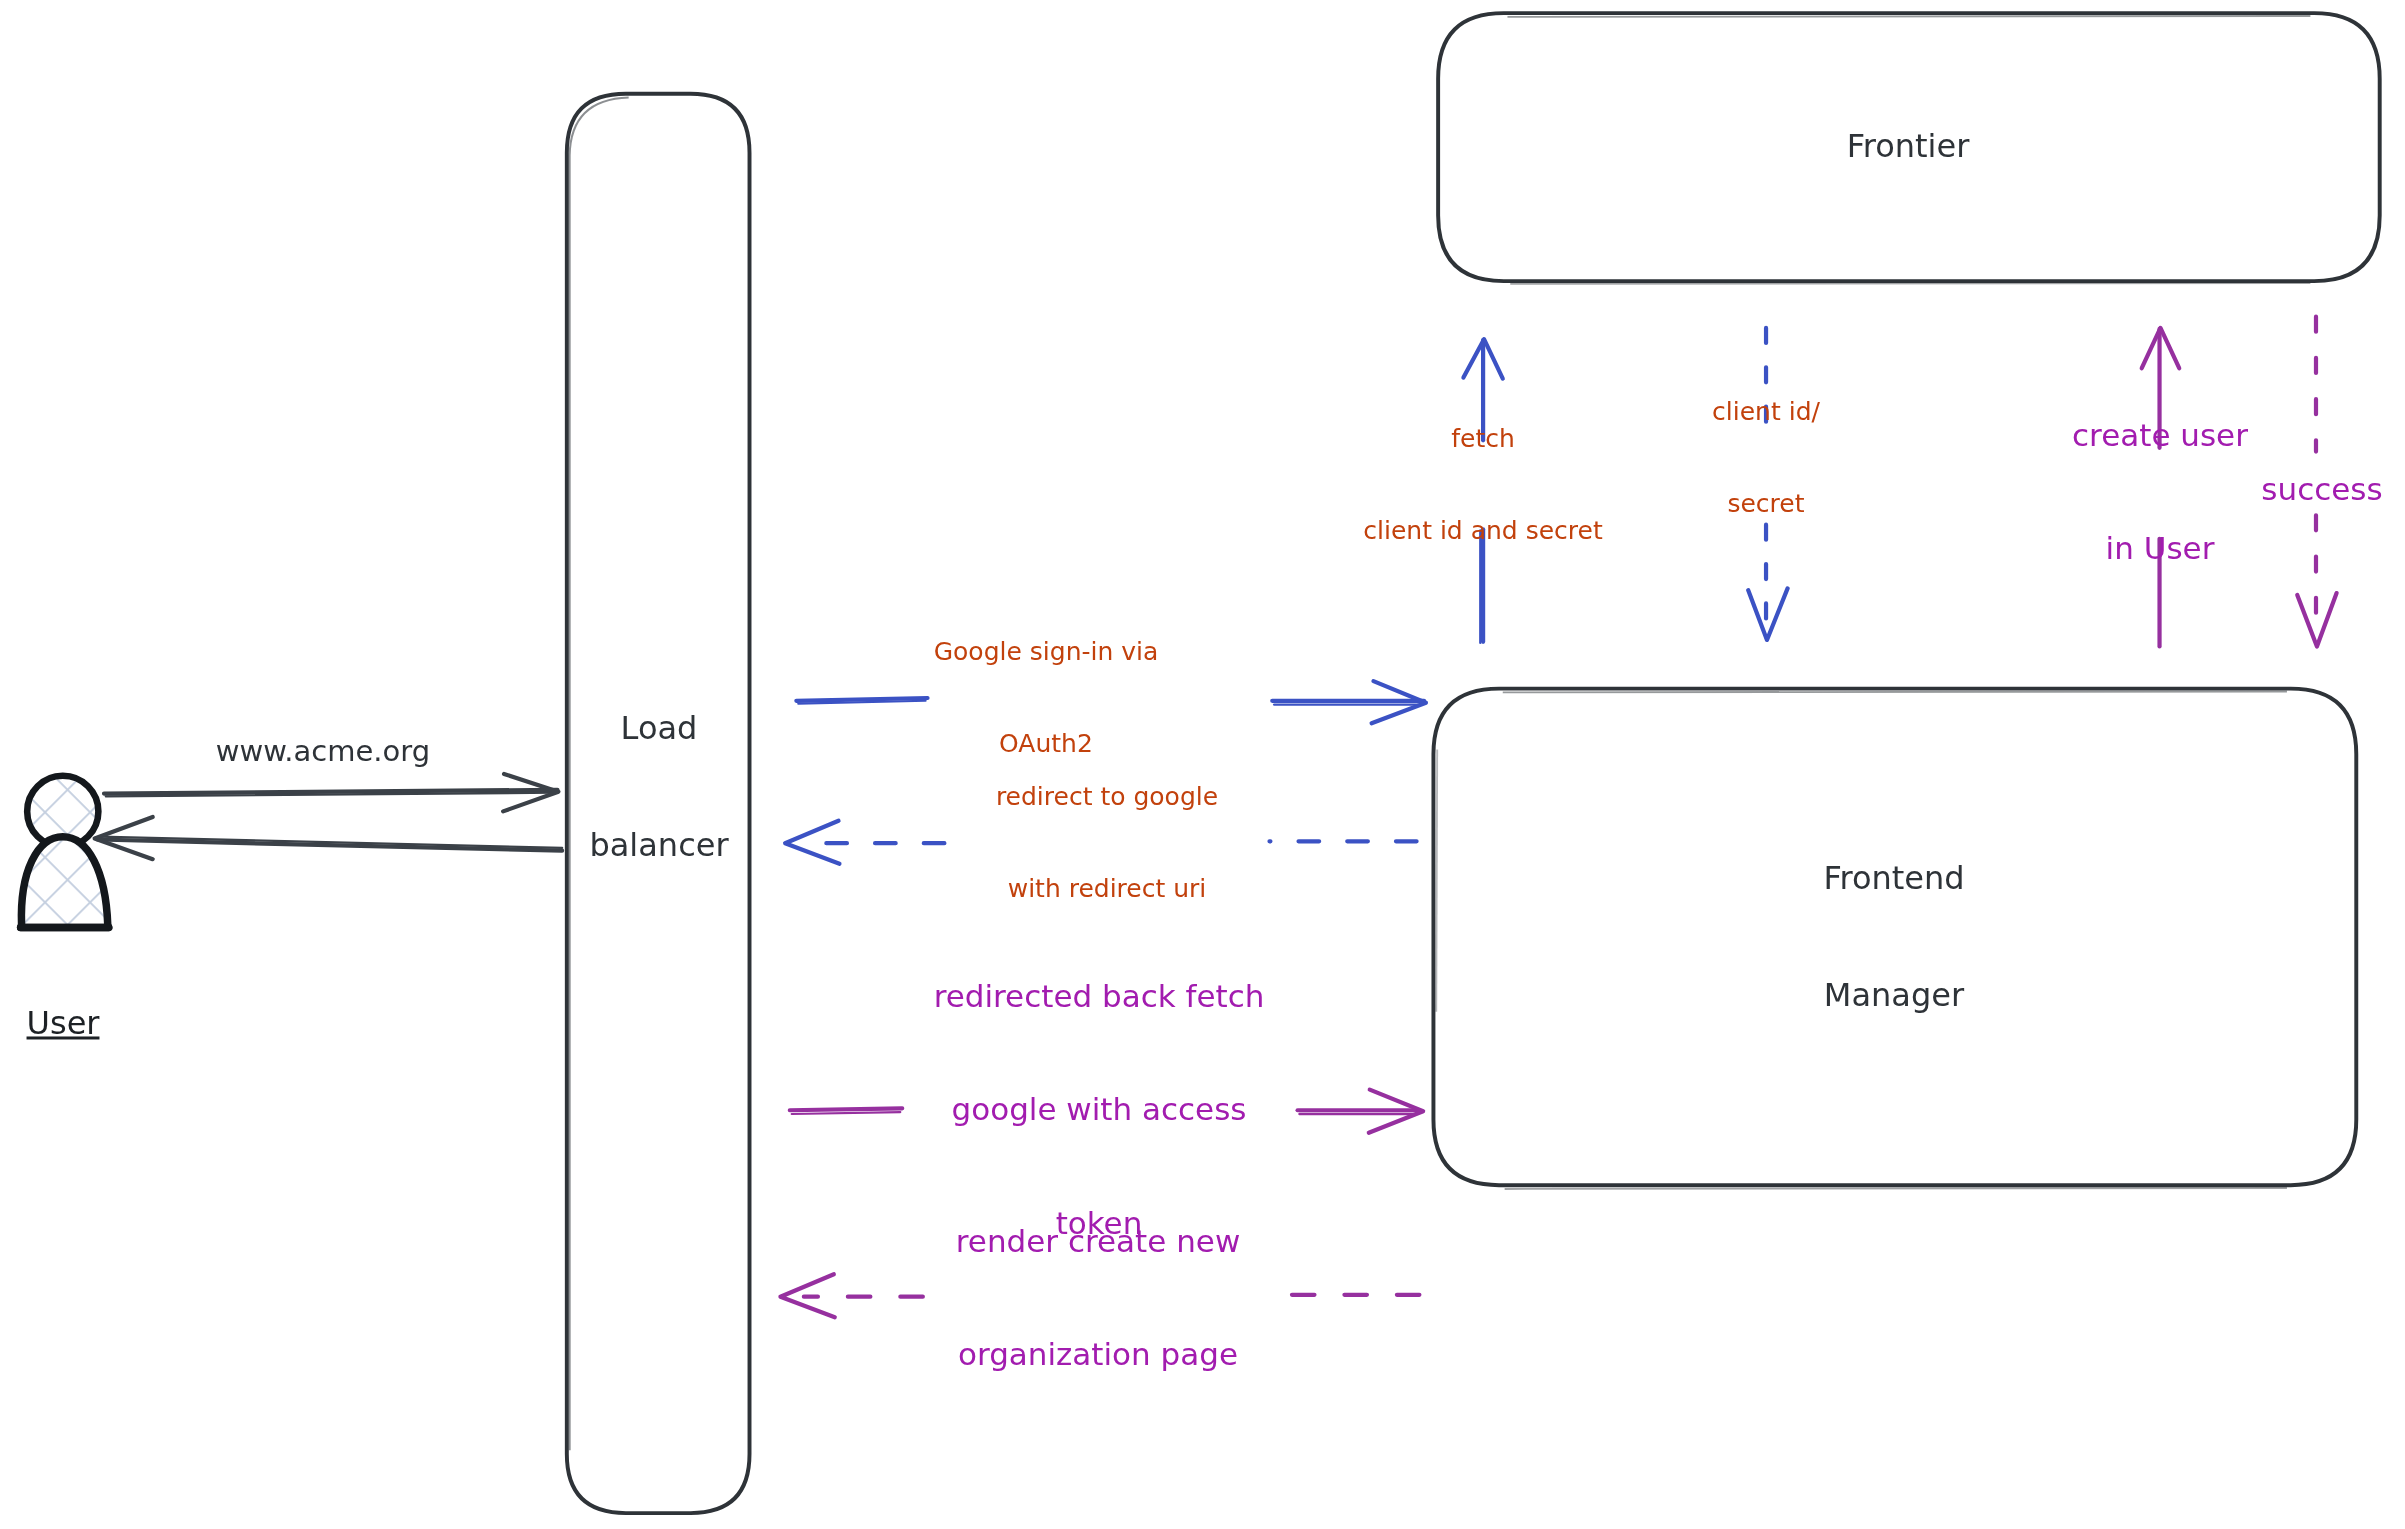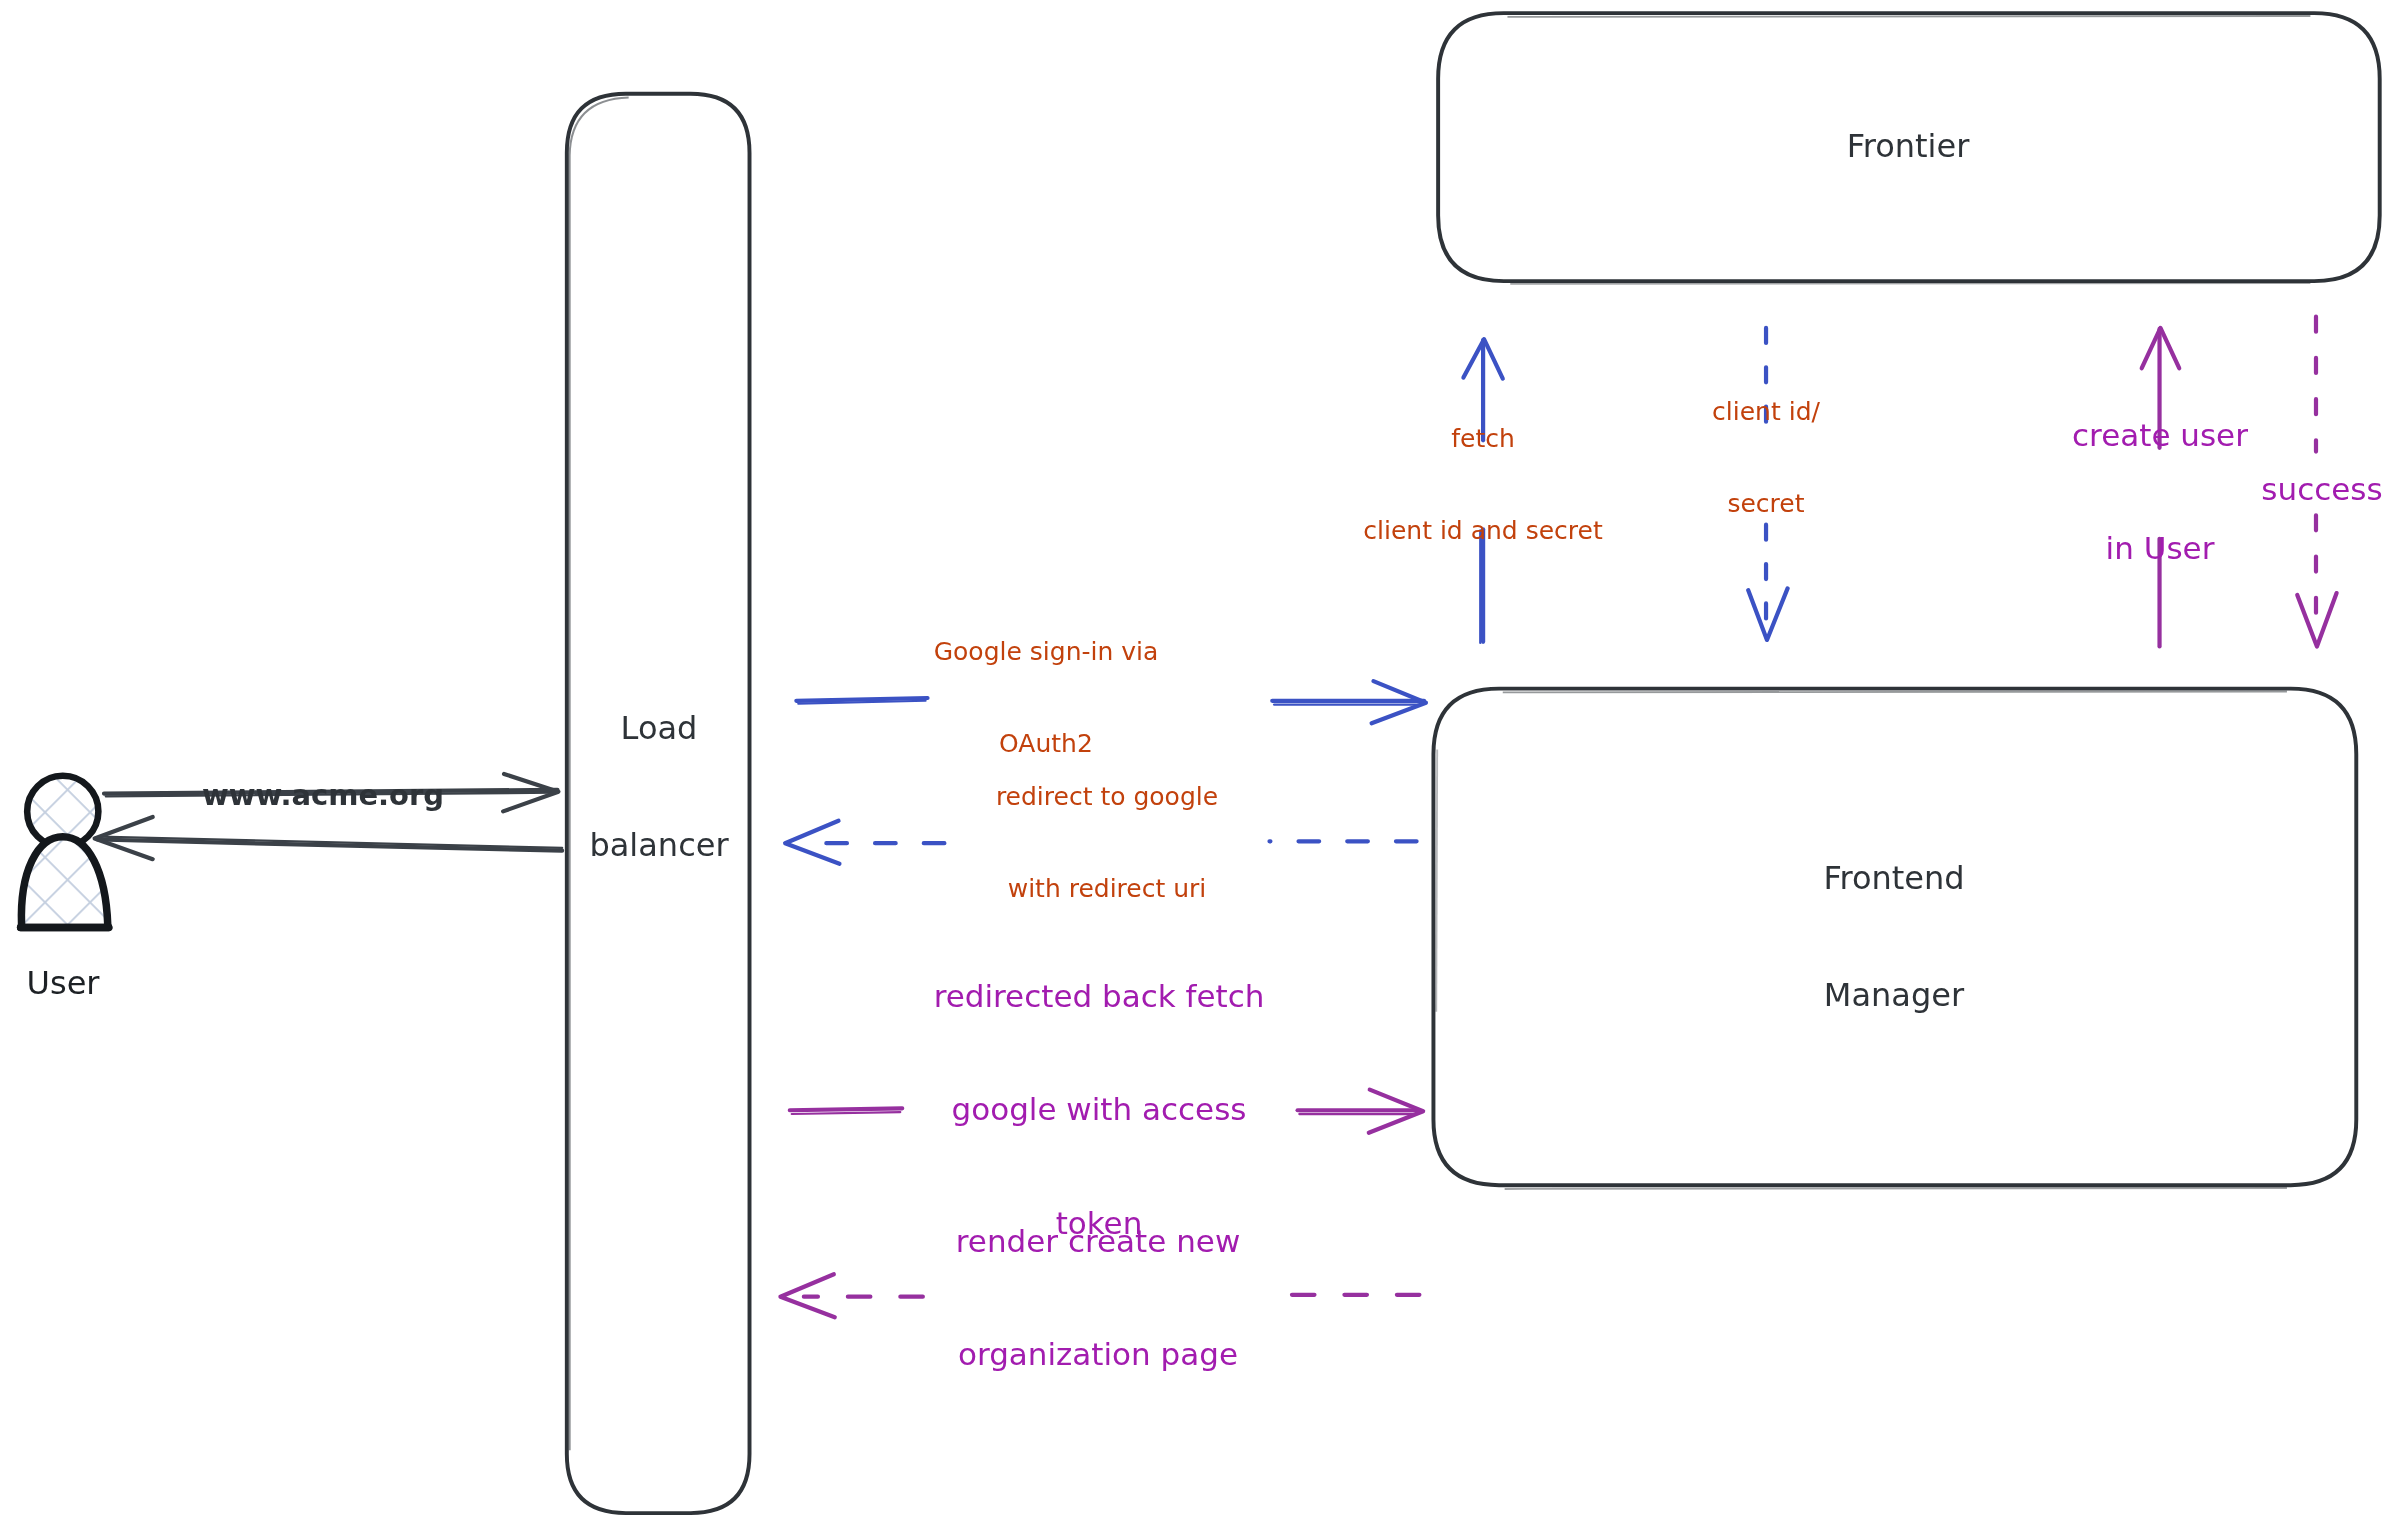--- a/index.html
+++ b/index.html
@@ -153,35 +153,35 @@
       <path d="M 1462 1163 L 1519 1186 L 1461 1209" stroke="#96309f" stroke-width="4.5" fill="none" stroke-linecap="round" stroke-linejoin="round"></path>
     </g>
 
     <g>
       <path d="M 985 1384 L 858 1384" stroke="#96309f" stroke-width="4.5" fill="none" stroke-linecap="round" stroke-dasharray="24 32"></path>
       <path d="M 1515 1382 L 1360 1382" stroke="#96309f" stroke-width="4.5" fill="none" stroke-linecap="round" stroke-dasharray="24 32"></path>
       <path d="M 890 1360 L 833 1384 L 891 1406" stroke="#96309f" stroke-width="4.5" fill="none" stroke-linecap="round" stroke-linejoin="round"></path>
     </g>
   </svg>
 
-  <div class="actor-label centerer" style="left:63px; top:984px;">User</div>
+  <div class="actor-label centerer" style="left:63px; top:1024px;text-decoration:underline;">User</div>
 
   <div class="node-label centerer" style="left:659px; top:787px;">
     <div>Load</div>
     <div>balancer</div>
   </div>
 
   <div class="node-label centerer" style="left:1908px; top:147px;">Frontier</div>
 
   <div class="node-label centerer" style="left:1894px; top:937px;text-align:center;">
     <div>Frontend</div>
     <div>Manager</div>
   </div>
 
-  <div class="edge-label dark centerer" style="left:323px; top:796px;font-weight:bold;">www.acme.org</div>
+  <div class="edge-label dark centerer" style="left:323px; top:752px;">www.acme.org</div>
 
   <div class="edge-label blue centerer" style="left:1038px; top:698px;margin-left:8px;">
     <div>Google sign-in via</div>
     <div>OAuth2</div>
   </div>
 
   <div class="edge-label blue centerer" style="left:1107px; top:843px;">
     <div>redirect to google</div>
     <div>with redirect uri</div>
   </div>

